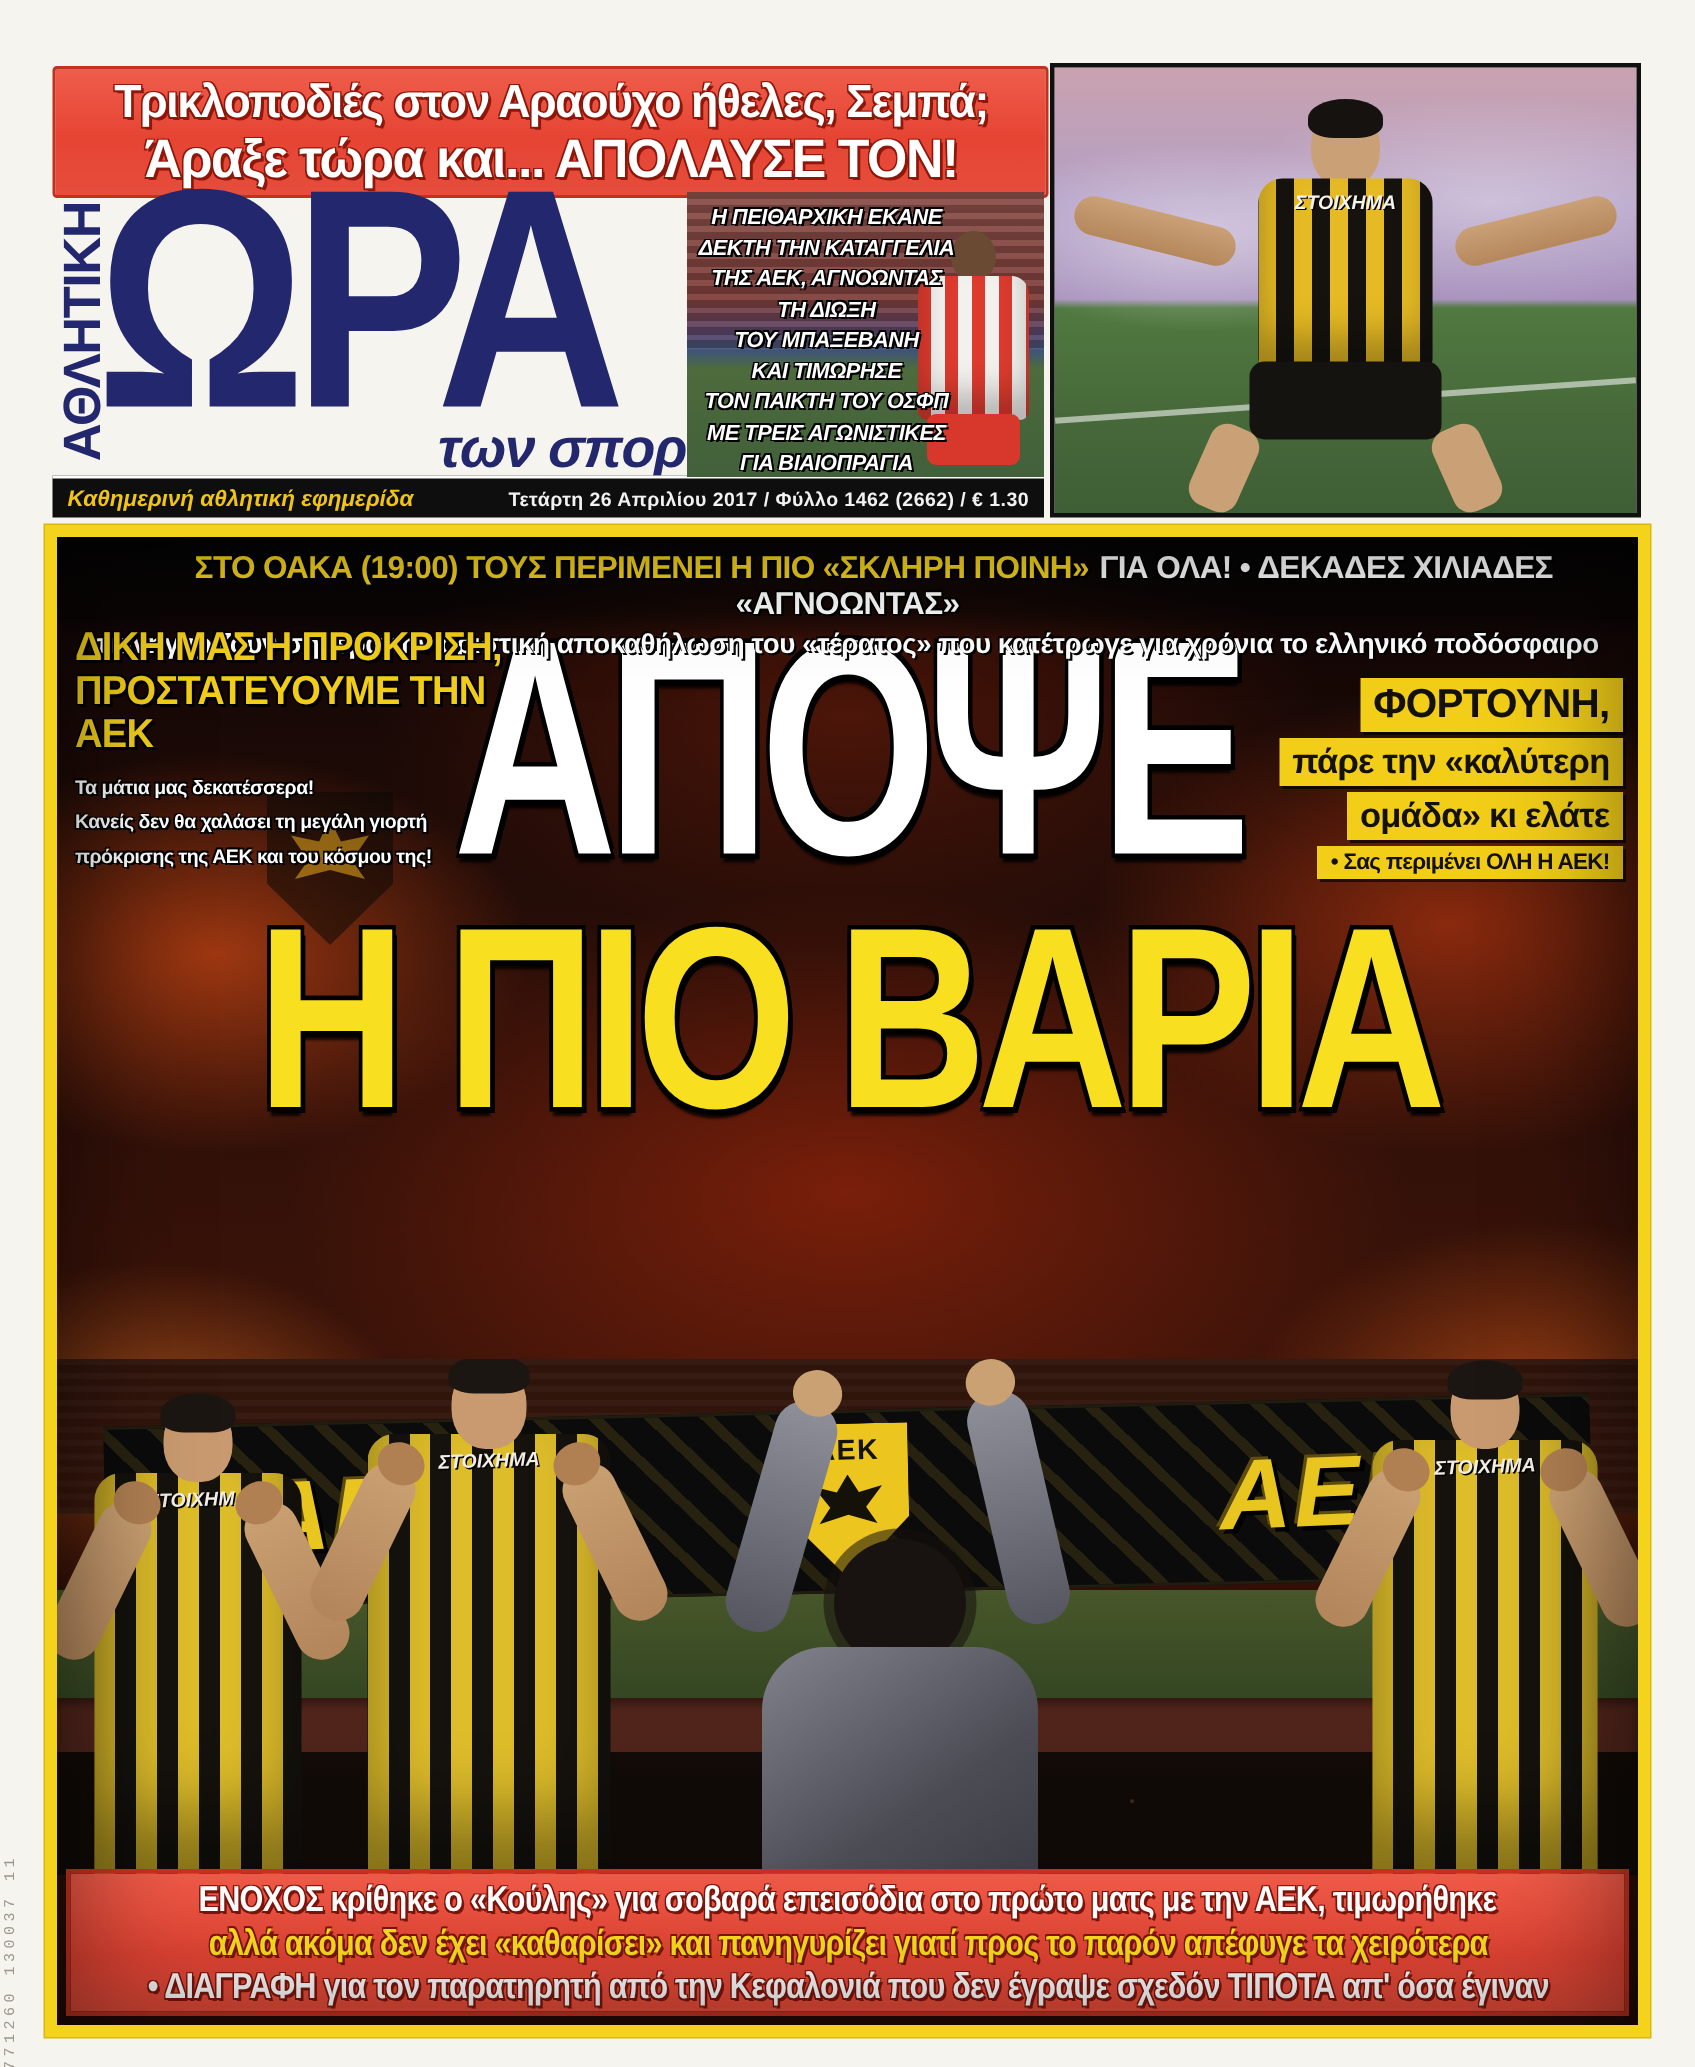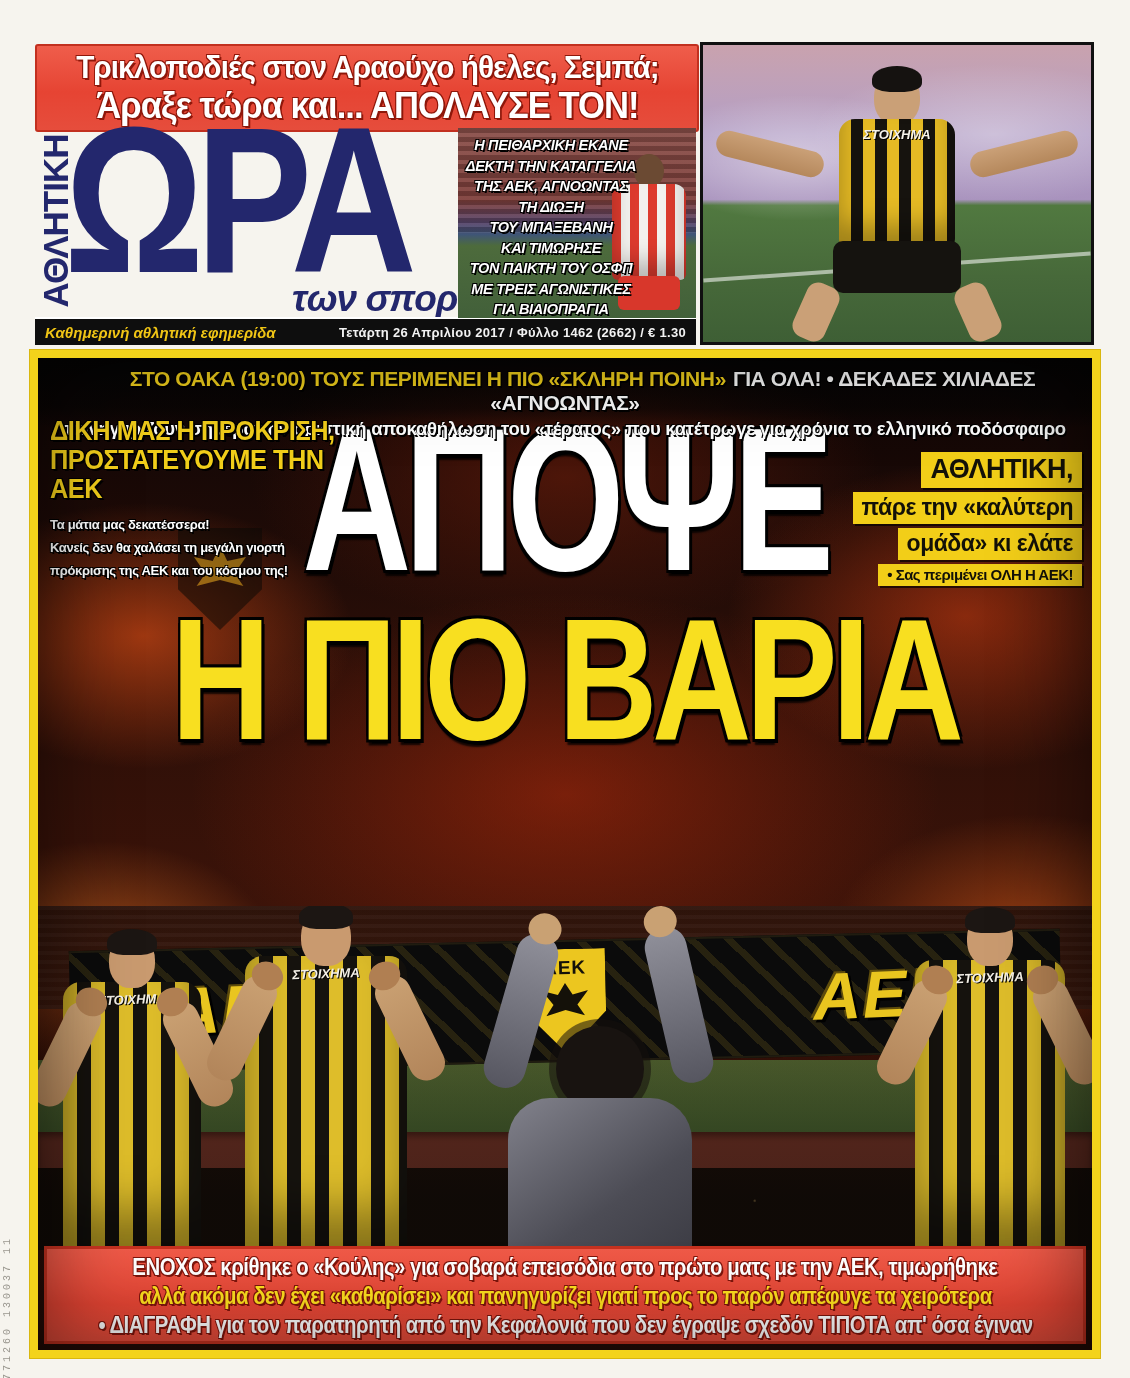--- a/index.html
+++ b/index.html
@@ -363,21 +363,21 @@
 
     <div class="left-col">
       <div class="lc-headline">ΔΙΚΗ ΜΑΣ Η ΠΡΟΚΡΙΣΗ,
 ΠΡΟΣΤΑΤΕΥΟΥΜΕ ΤΗΝ ΑΕΚ</div>
       <div class="lc-body">Τα μάτια μας δεκατέσσερα!
 Κανείς δεν θα χαλάσει τη μεγάλη γιορτή
 πρόκρισης της ΑΕΚ και του κόσμου της!</div>
     </div>
 
     <div class="right-col">
-      <span class="ybox yb0">ΑΘΛΗΤΙΚΗ,</span><br>
+      <span class="ybox yb0">ΦΟΡΤΟΥΝΗ,</span><br>
       <span class="ybox yb1">πάρε την «καλύτερη</span><br>
       <span class="ybox yb2">ομάδα» κι ελάτε</span><br>
       <span class="ybox yb3">• Σας περιμένει ΟΛΗ Η ΑΕΚ!</span>
     </div>
 
     <div class="display-line h-varia">
       <span>Η ΠΙΟ ΒΑΡΙΑ</span>
     </div>
     <div class="display-line h-apopse">
       <span>ΑΠΟΨΕ</span>

